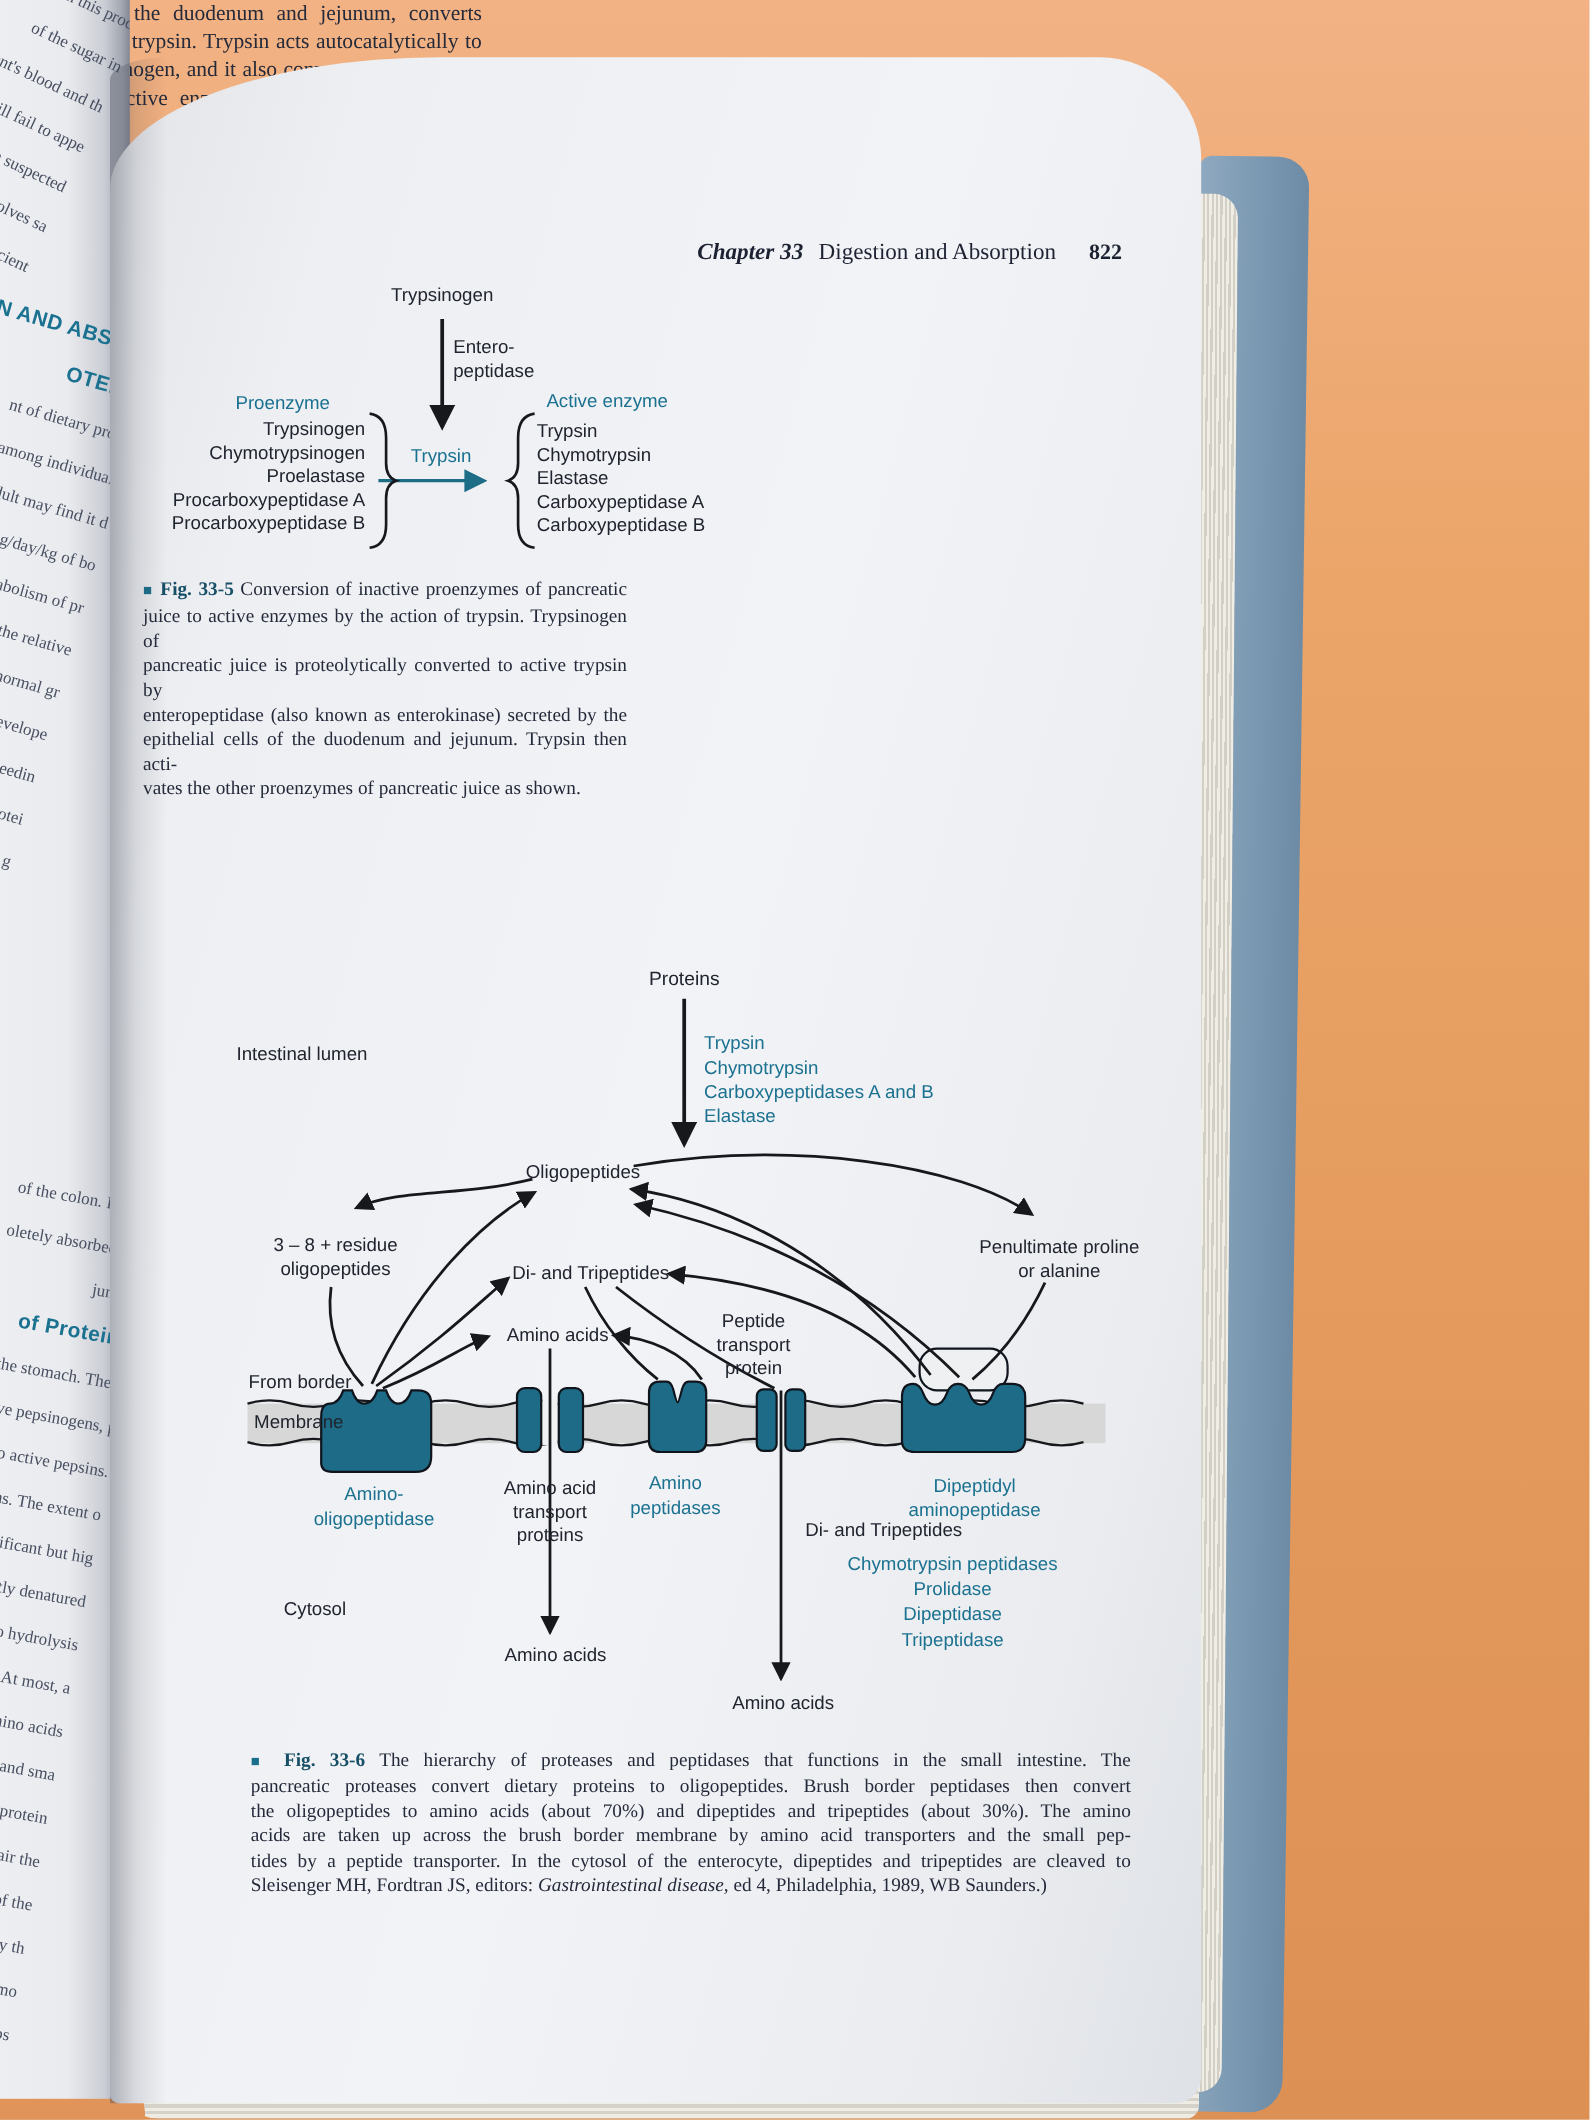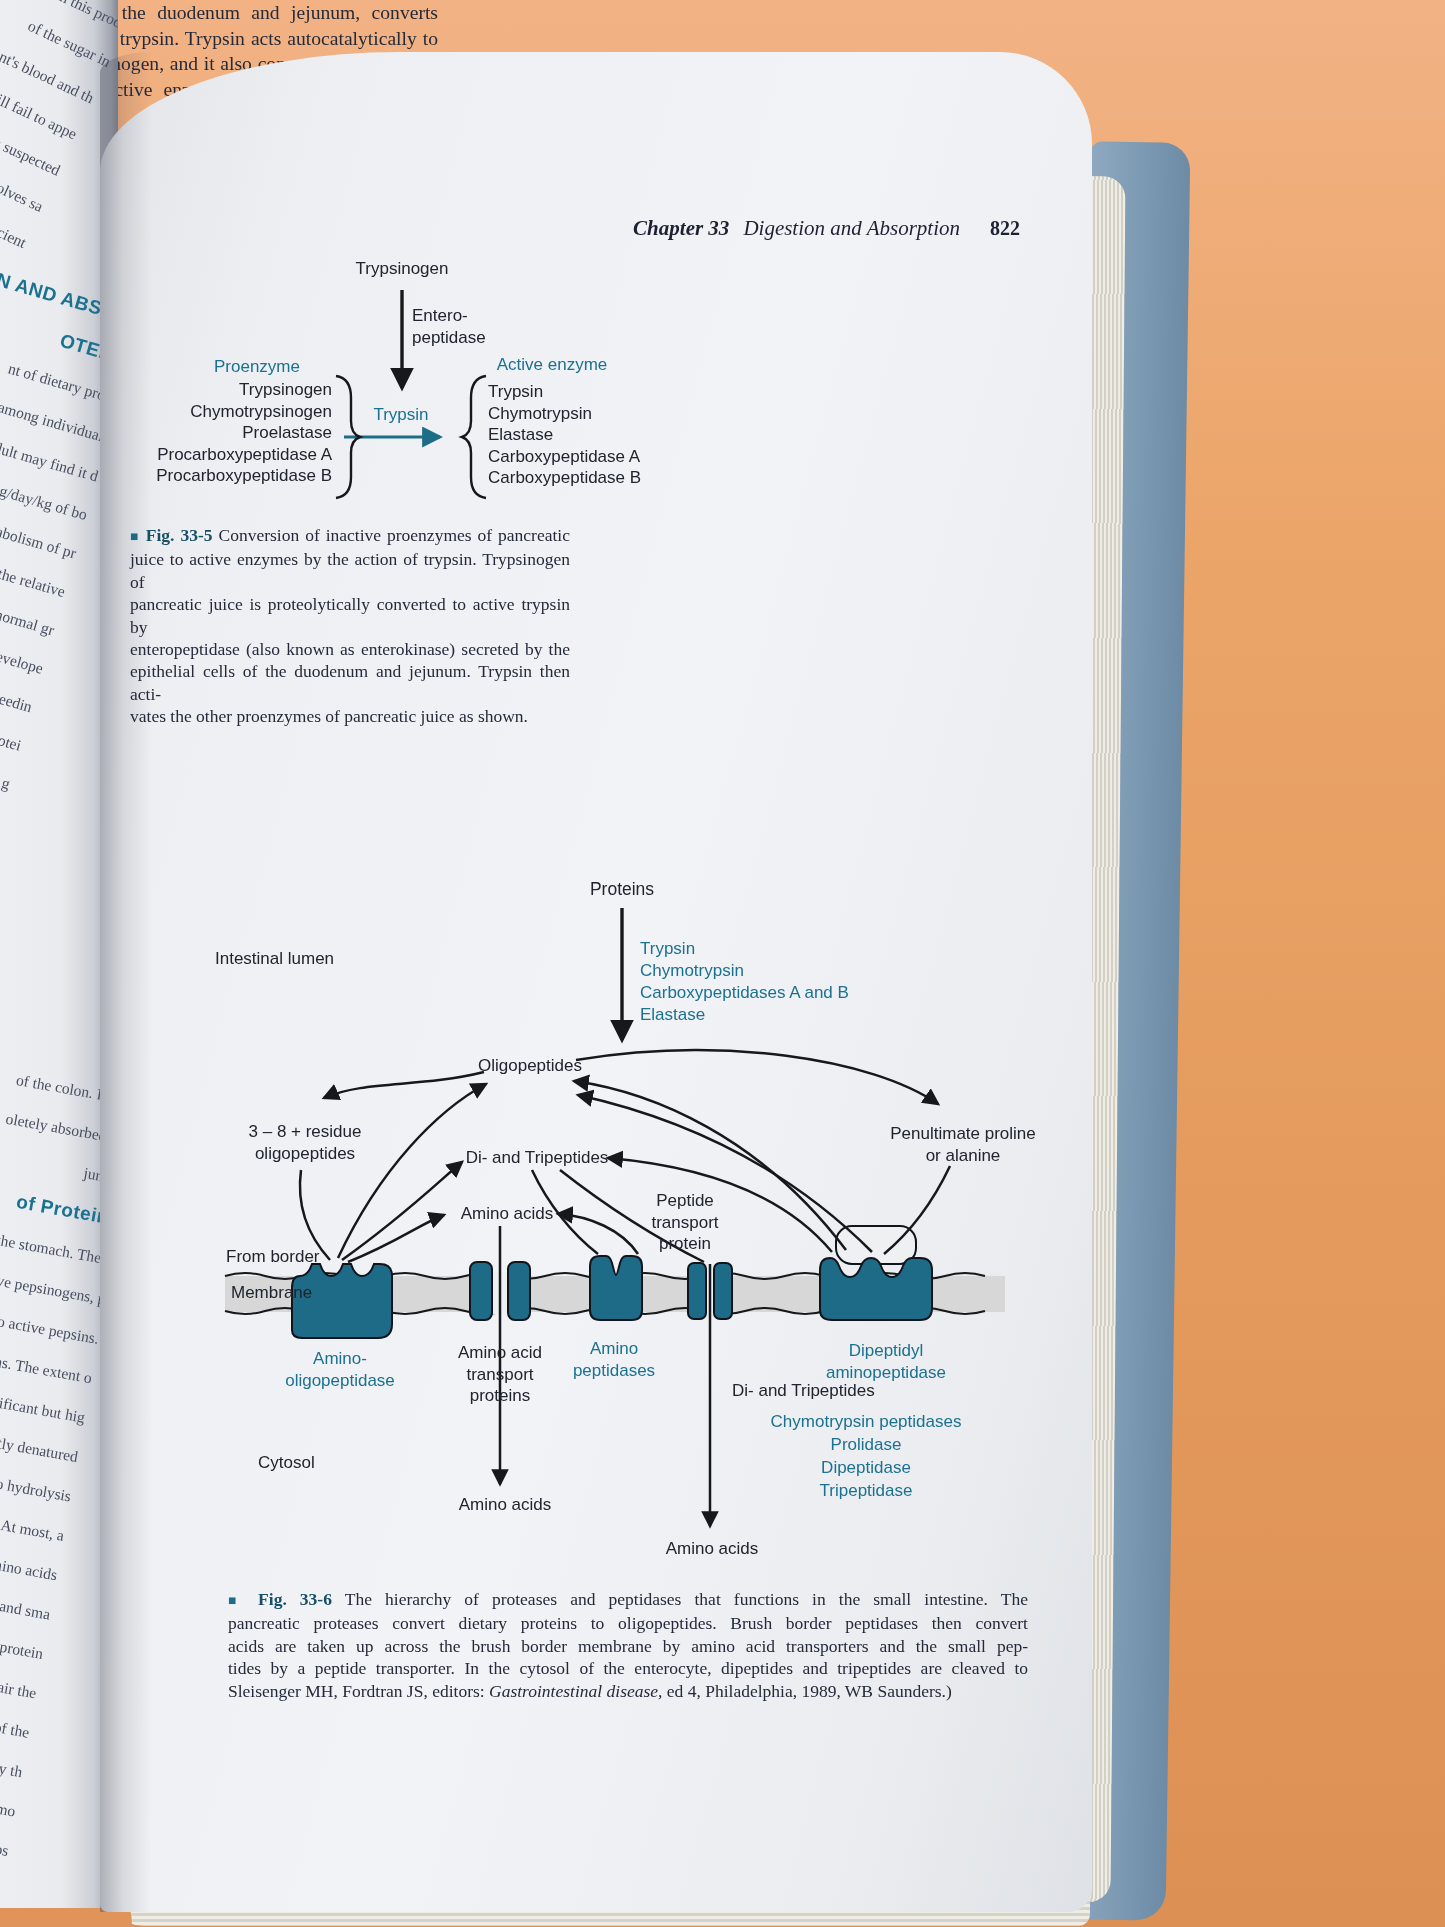--- a/index.html
+++ b/index.html
@@ -29,21 +29,21 @@
   .frag{position:absolute;text-align:right;white-space:nowrap;color:#474f61;
     font:15.5px "Liberation Serif",serif;line-height:40px;width:560px;transform-origin:100% 0;}
   .frag .tealb{color:#1a7190;font-weight:bold;font-family:"Liberation Sans",sans-serif;font-size:19px;letter-spacing:.5px;}
   #frag-top{right:-34px;top:-28px;transform:rotate(25deg);}
   #frag-mid{right:-30px;top:302px;transform:rotate(16deg);}
   #frag-bot{right:-26px;top:1082px;transform:rotate(10deg);}
   
   .abs{position:absolute;}
   #header{left:572px;top:216px;width:448px;text-align:right;color:#1d2232;white-space:nowrap;}
   #header .chap{font-style:italic;font-weight:bold;font-size:21px;margin-top:24px;}
-  #header .ttl{font-style:italic;font-size:21px;margin-left:14px;}
+  #header .ttl{font-size:21px;margin-left:14px;}
   #header .pg{font-weight:bold;font-size:20px;margin-left:30px;}
   .textcol{font-family:"Liberation Serif",serif;font-size:19.6px;line-height:25.6px;color:#242a3a;}
   .textcol .ln,.caption .ln{text-align:justify;text-align-last:justify;}
   .textcol .ln.noj,.caption .ln.noj{text-align-last:left;}
   .ln.indent{text-indent:22px;}
   .b{font-weight:bold;}
   .i{font-style:italic;}
   .bt{font-weight:bold;color:#0f6c8a;}
   .caption{font-family:"Liberation Serif",serif;font-size:17.5px;line-height:22.4px;color:#242a3a;}
   .sq{color:#1a6f8c;font-size:.78em;}
@@ -306,17 +306,18 @@
       <div class="ln">Dipeptidase</div>
       <div class="ln">Tripeptidase</div>
     </div>
   <div class="fig-label" style="left:258px;top:1452px;">Cytosol</div>
   <div class="fig-label fl-c" style="left:505px;top:1494px;">Amino acids</div>
   <div class="fig-label fl-c" style="left:712px;top:1538px;">Amino acids</div>
 
   <div class="caption abs" style="left:228px;top:1588px;width:800px;">
       <div class="ln "><span class="sq">■</span><span class="figlab"> Fig. 33-6</span>  The hierarchy of proteases and peptidases that functions in the small intestine. The</div>
       <div class="ln">pancreatic proteases convert dietary proteins to oligopeptides. Brush border peptidases then convert</div>
+      <div class="ln">the oligopeptides to amino acids (about 70%) and dipeptides and tripeptides (about 30%). The amino</div>
       <div class="ln">acids are taken up across the brush border membrane by amino acid transporters and the small pep-</div>
       <div class="ln">tides by a peptide transporter. In the cytosol of the enterocyte, dipeptides and tripeptides are cleaved to</div>
       <div class="ln noj">Sleisenger MH, Fordtran JS, editors: <span class="i">Gastrointestinal disease,</span> ed 4, Philadelphia, 1989, WB Saunders.)</div>
     </div>
 </div>
 
 </body></html>

